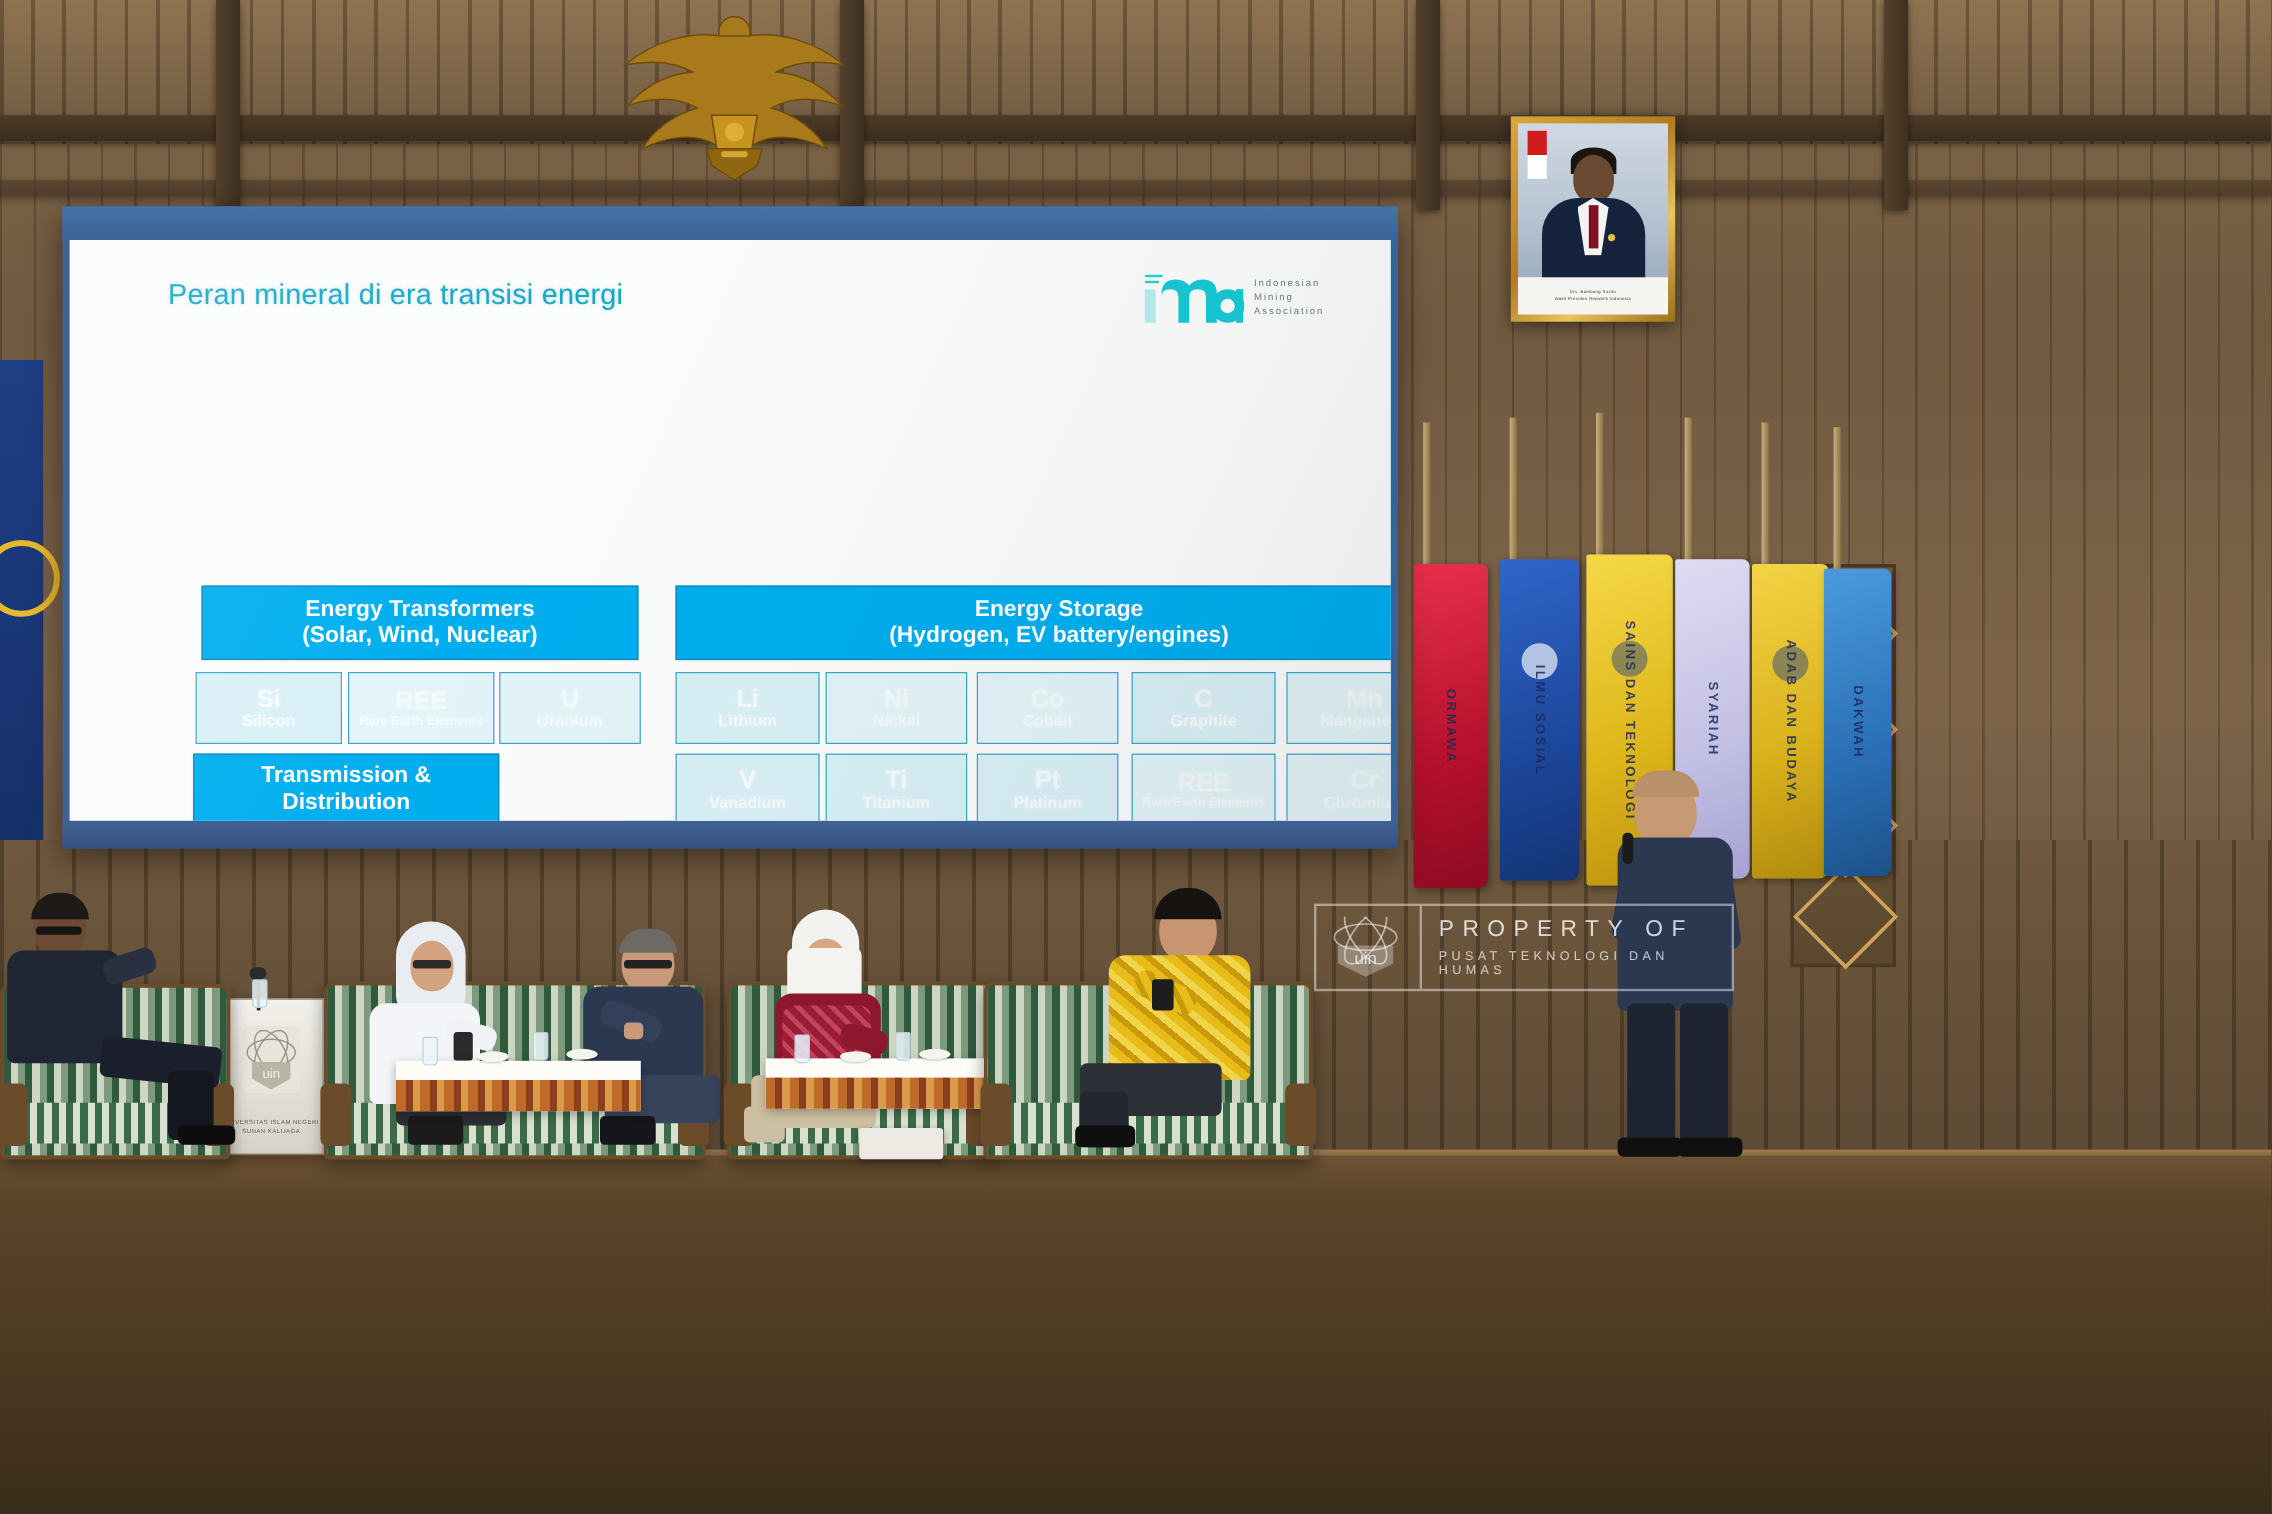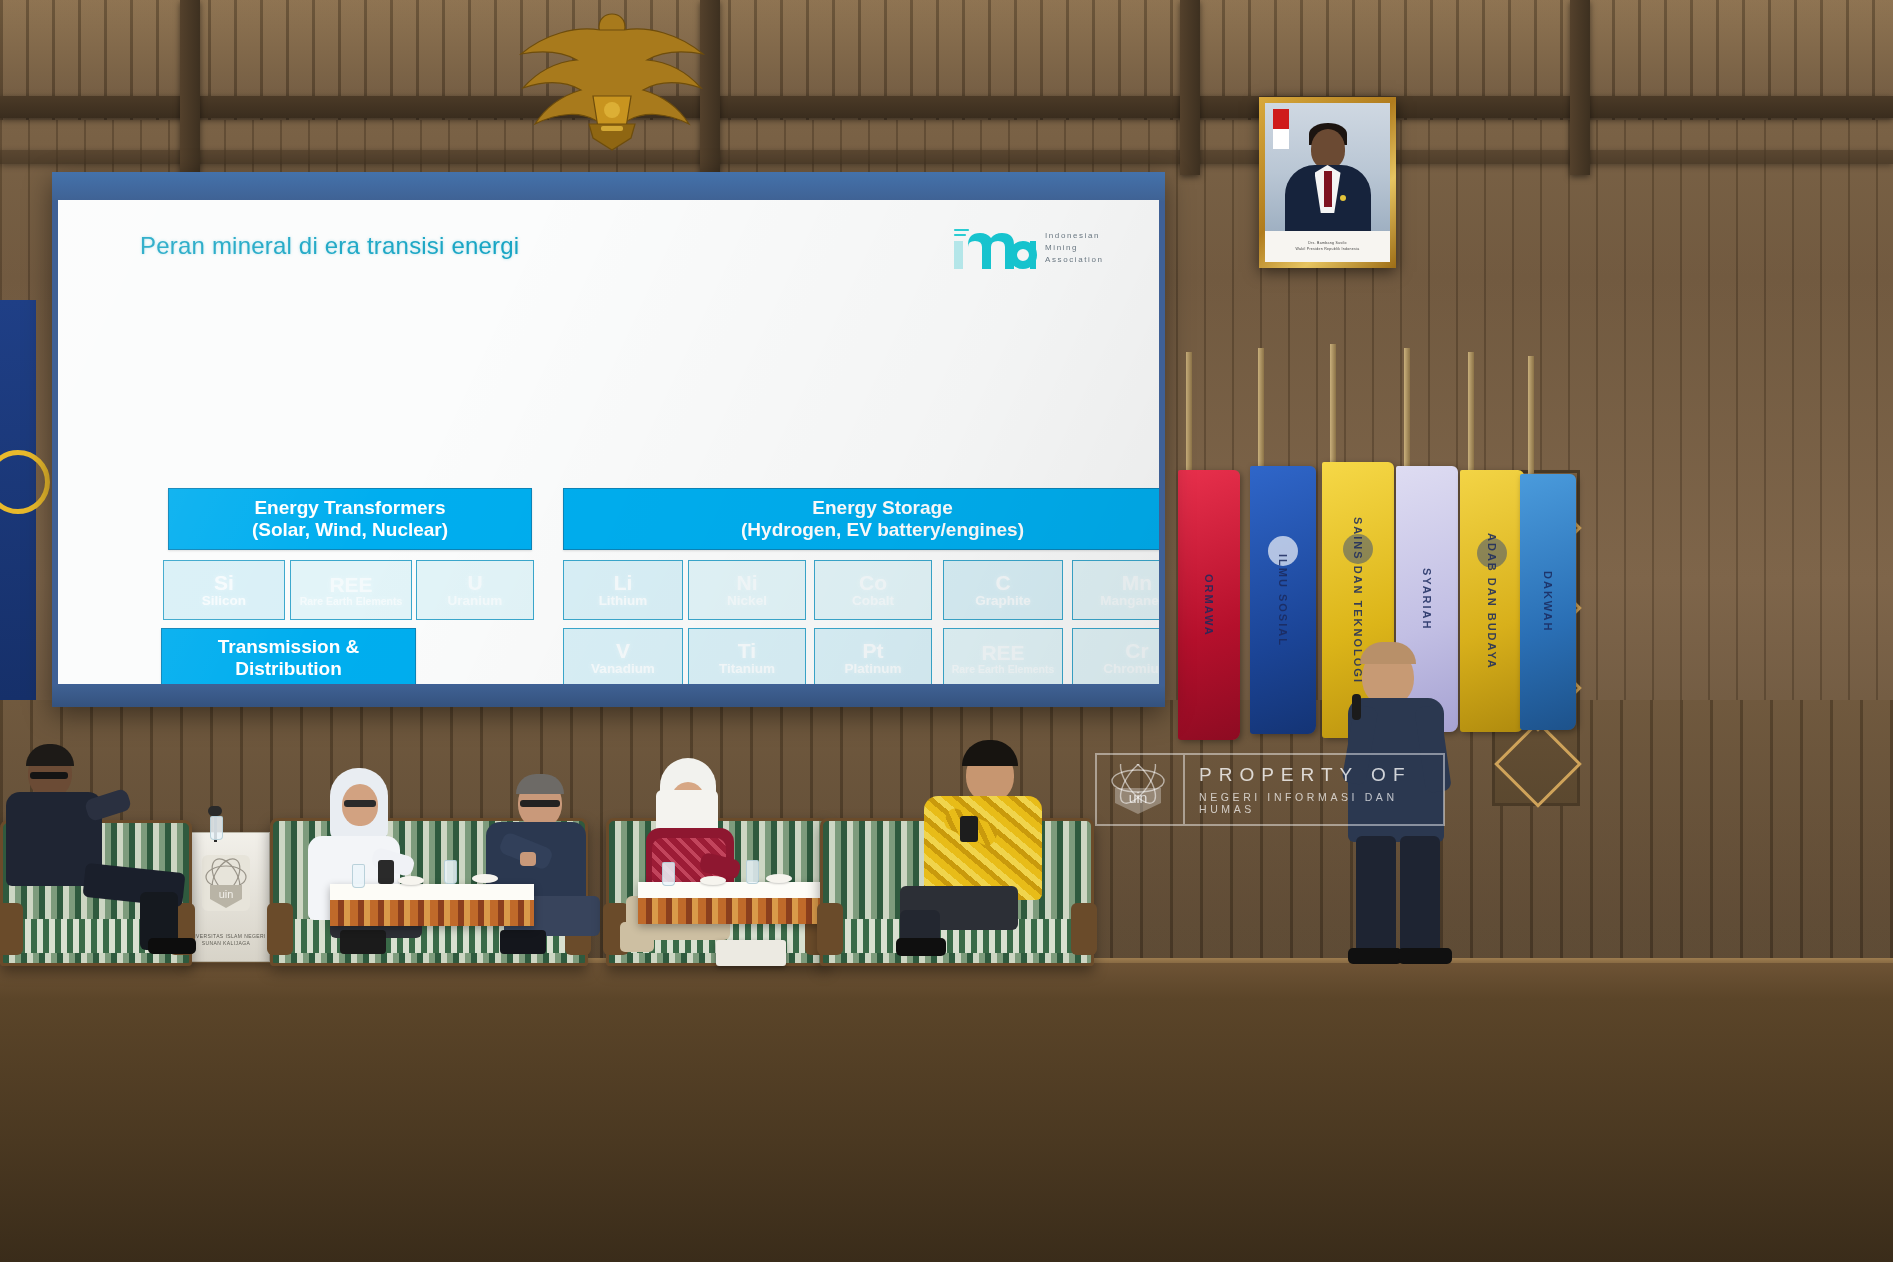--- a/index.html
+++ b/index.html
@@ -575,17 +575,17 @@
           <ellipse cx="31" cy="17" rx="26" ry="11" transform="rotate(55 31 17)"></ellipse>
           <ellipse cx="31" cy="17" rx="26" ry="11" transform="rotate(125 31 17)"></ellipse>
         </g>
         <path d="M8 24 h46 v15 l-23 11 l-23 -11 Z" fill="rgba(255,255,255,.30)"></path>
         <text x="31" y="39" font-size="14" text-anchor="middle" fill="rgba(255,255,255,.75)" font-family="Liberation Sans, sans-serif">uin</text>
       </svg>
     </div>
     <div class="wm-divider"></div>
     <div class="wm-text">
       <div class="wm-line1">PROPERTY OF</div>
-      <div class="wm-line2">NEGERI INFORMASI DAN HUMAS</div>
+      <div class="wm-line2">PUSAT TEKNOLOGI DAN HUMAS</div>
     </div>
   </div>
 
 </div>
 
 </body></html>

